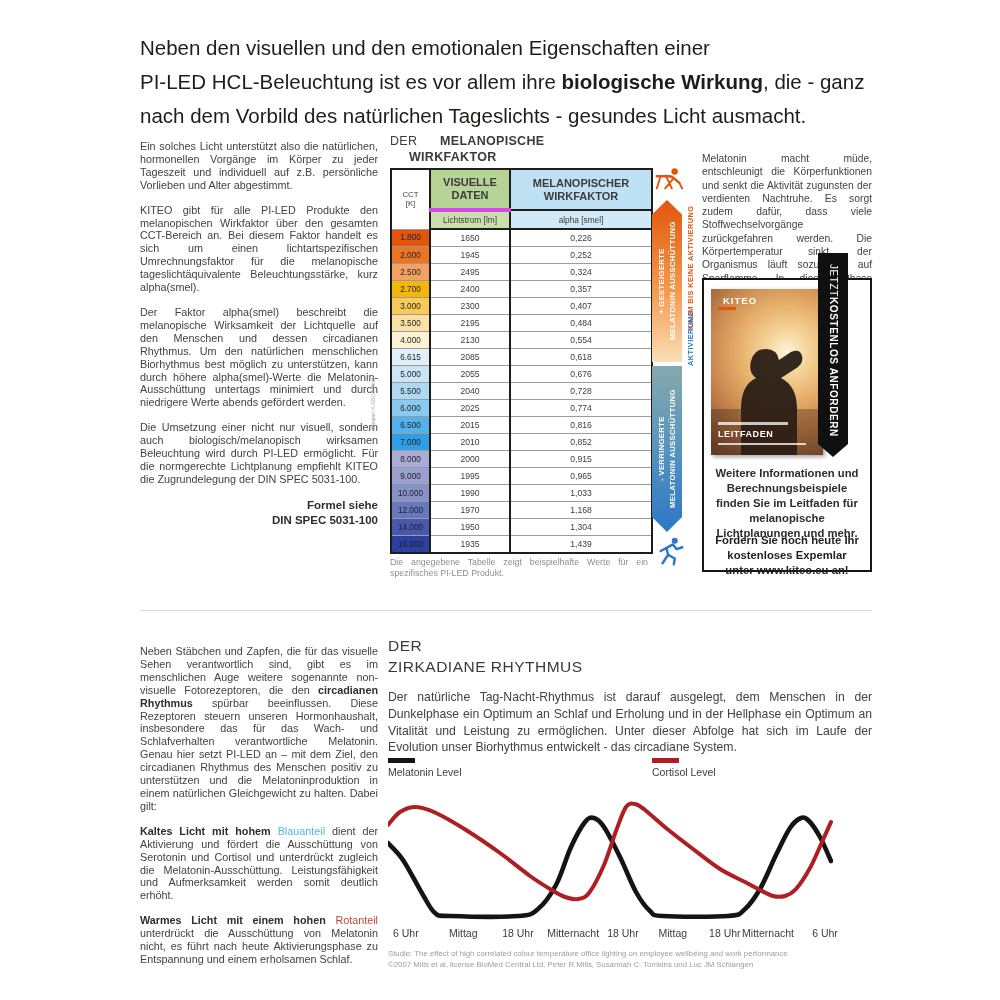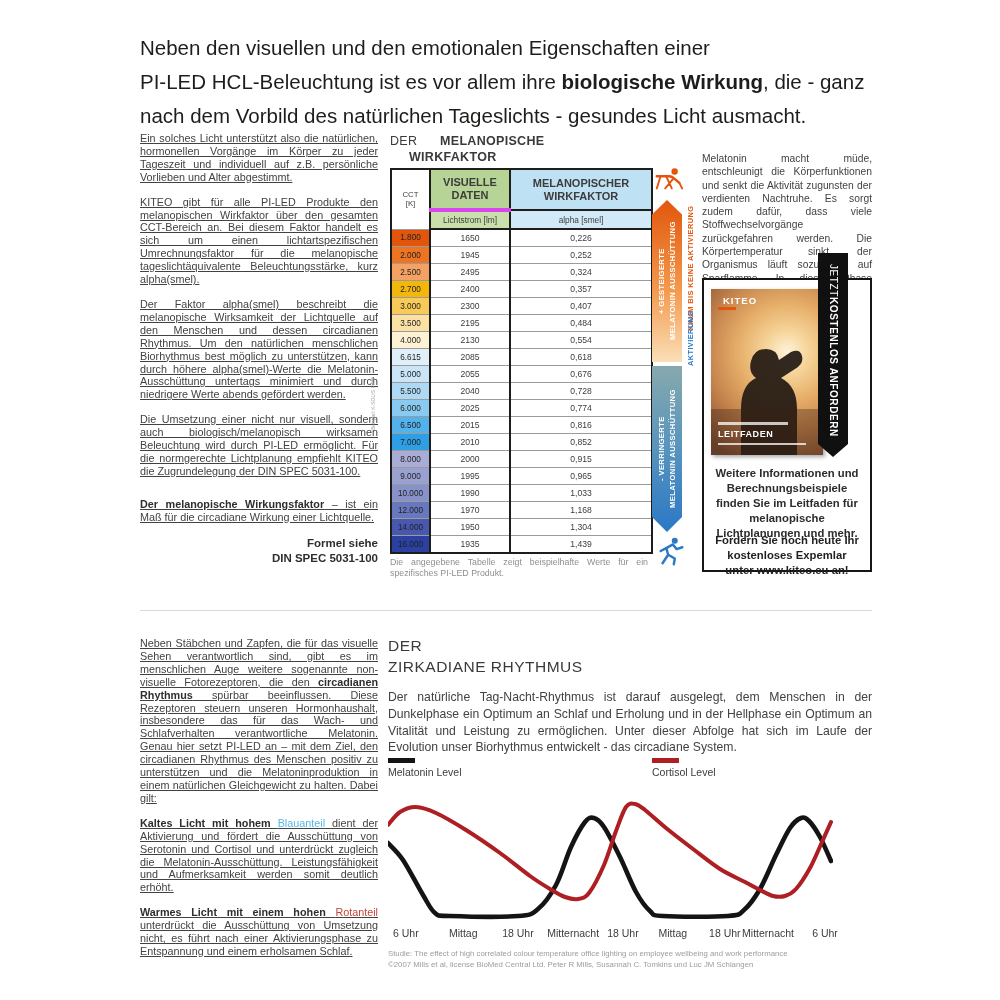--- a/index.html
+++ b/index.html
@@ -4,21 +4,21 @@
 <style>
   html,body{margin:0;padding:0;background:#fff;}
   .page{position:relative;width:1000px;height:1000px;background:#fff;overflow:hidden;
         font-family:"Liberation Sans",sans-serif;color:#3f3f3e;}
   .abs{position:absolute;}
   
   .intro{left:140px;top:31px;width:760px;font-size:20.5px;line-height:34px;color:#1d1d1b;}
   .intro b{font-weight:700;}
   
   .col{width:238px;font-size:10.8px;line-height:12.9px;text-align:justify;color:#424241;}
-  .col p{margin:0 0 12px 0;text-decoration:underline;}
+  .col p{margin:8px 0 12px 0;}
   .col .defpar{margin-top:20px;}
   .col b{color:#2e2e2d;}
   .formula{text-align:right;font-weight:700;color:#2e2e2d;font-size:11.5px;line-height:15px;margin-top:4px;}
   .accent-word{font-weight:400;}
   
   .tbl-title{left:390px;top:133px;font-size:12.5px;line-height:16px;color:#3a3a39;letter-spacing:.3px;}
   .tbl-title .b{font-weight:700;padding-left:19px;}
   table.cct{left:390px;top:168px;border-collapse:collapse;border:2px solid #1d1d1b;font-size:8.6px;color:#3c3c3b;}
   table.cct th,table.cct td{border-left:2px solid #1d1d1b;border-right:2px solid #1d1d1b;padding:0;text-align:center;}
   table.cct td{border-top:1px solid #9b9b9b;height:16px;}
@@ -76,21 +76,20 @@
     <div><span>Neben den visuellen und den emotionalen Eigenschaften einer</span></div>
     <div><span>PI-LED HCL-Beleuchtung ist es vor allem ihre </span><b>biologische Wirkung</b><span>, die - ganz</span></div>
     <div><span>nach dem Vorbild des natürlichen Tageslichts - gesundes Licht ausmacht.</span></div>
   </div>
 
   <div class="abs col" style="left:140px;top:132px;">
     <p>Ein solches Licht unterstützt also die natürlichen, hormonellen Vorgänge im Körper zu jeder Tageszeit und individuell auf z.B. persönliche Vorlieben und Alter abgestimmt.</p>
     <p>KITEO gibt für alle PI-LED Produkte den melanopischen Wirkfaktor über den gesamten CCT-Bereich an. Bei diesem Faktor handelt es sich um einen lichtartspezifischen Umrechnungsfaktor für die melanopische tageslichtäquivalente Beleuchtungsstärke, kurz alpha(smel).</p>
     <p>Der Faktor alpha(smel) beschreibt die melanopische Wirksamkeit der Lichtquelle auf den Menschen und dessen circadianen Rhythmus. Um den natürlichen menschlichen Biorhythmus best möglich zu unterstützen, kann durch höhere alpha(smel)-Werte die Melatonin-Ausschüttung untertags minimiert und durch niedrigere Werte abends gefördert werden.</p>
     <p>Die Umsetzung einer nicht nur visuell, sondern auch biologisch/melanopisch wirksamen Beleuchtung wird durch PI-LED ermöglicht. Für die normgerechte Lichtplanung empfiehlt KITEO die Zugrundelegung der DIN SPEC 5031-100.</p>
-    <p class="defpar"><b>Der melanopische Wirkungsfaktor</b><span> – ist ein Maß für die circadiane Wirkung einer Lichtquelle.</span></p>
     <div class="formula">
       <div>Formel siehe</div>
       <div>DIN SPEC 5031-100</div>
     </div>
   </div>
 
   <div class="abs tbl-title">
     <div><span>DER </span><span class="b">MELANOPISCHE</span></div>
     <div class="b">WIRKFAKTOR</div>
   </div>
@@ -260,21 +259,21 @@
   <div class="abs ribbon">
     <span>JETZT </span>
       <span class="bold">KOSTENLOS ANFORDERN</span>
   </div>
 
   <div class="abs divider"></div>
 
   <div class="abs col" style="left:140px;top:637px;">
     <p><span>Neben Stäbchen und Zapfen, die für das visuelle Sehen verantwortlich sind, gibt es im menschlichen Auge weitere sogenannte non-visuelle Fotorezeptoren, die den </span><b>circadianen Rhythmus</b><span> spürbar beeinflussen. Diese Rezeptoren steuern unseren Hormonhaushalt, insbesondere das für das Wach- und Schlafverhalten verantwortliche Melatonin. Genau hier setzt PI-LED an – mit dem Ziel, den circadianen Rhythmus des Menschen positiv zu unterstützen und die Melatoninproduktion in einem natürlichen Gleichgewicht zu halten. Dabei gilt:</span></p>
     <p><b>Kaltes Licht mit hohem </b><span class="accent-word" id="blau-word" style="color: rgb(86, 183, 232);">Blauanteil</span><span> dient der Aktivierung und fördert die Ausschüttung von Serotonin und Cortisol und unterdrückt zugleich die Melatonin-Ausschüttung. Leistungsfähigkeit und Aufmerksamkeit werden somit deutlich erhöht.</span></p>
-    <p><b>Warmes Licht mit einem hohen </b><span class="accent-word" id="rot-word" style="color: rgb(194, 69, 59);">Rotanteil</span><span> unterdrückt die Ausschüttung von Umsetzung nicht, es führt nach einer Aktivierungsphase zu Entspannung und einem erholsamen Schlaf.</span></p>
+    <p><b>Warmes Licht mit einem hohen </b><span class="accent-word" id="rot-word" style="color: rgb(194, 69, 59);">Rotanteil</span><span> unterdrückt die Ausschüttung von Melatonin nicht, es führt nach heute Aktivierungsphase zu Entspannung und einem erholsamen Schlaf.</span></p>
   </div>
 
   <div class="abs rhythm">
     <div class="r-head">
       <div>DER</div>
       <div>ZIRKADIANE RHYTHMUS</div>
     </div>
     <div class="r-par">Der natürliche Tag-Nacht-Rhythmus ist darauf ausgelegt, dem Menschen in der Dunkelphase ein Optimum an Schlaf und Erholung und in der Hellphase ein Optimum an Vitalität und Leistung zu ermöglichen. Unter dieser Abfolge hat sich im Laufe der Evolution unser Biorhythmus entwickelt - das circadiane System.</div>
 
     <div class="legend-item" style="left:0;">

